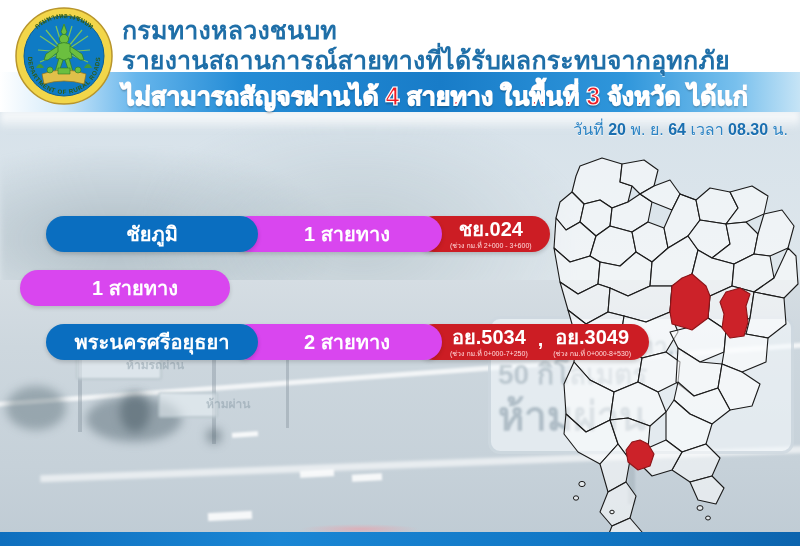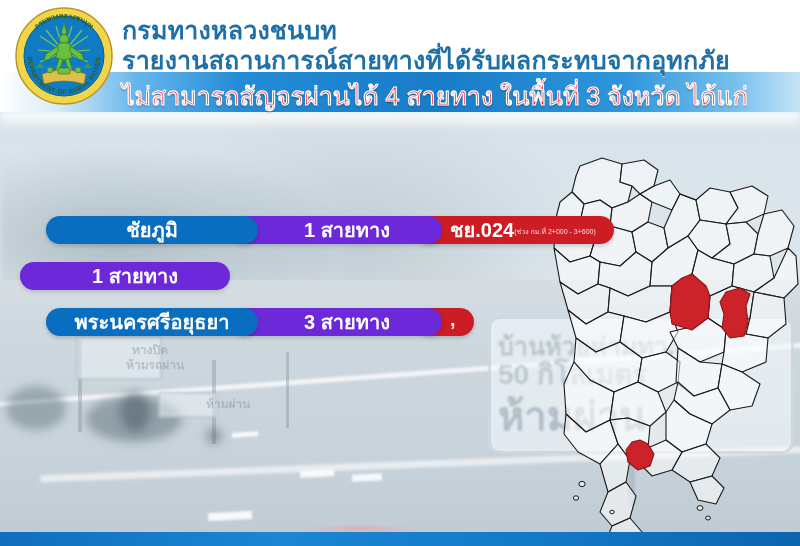--- a/index.html
+++ b/index.html
@@ -68,46 +68,46 @@
   .logo{position:absolute;left:14px;top:6px;width:100px;height:100px;z-index:8;}
   .logo svg{display:block;}
 
   .title1{position:absolute;left:122px;top:10px;z-index:8;
     font-size:25px;font-weight:bold;color:#1f6fa8;letter-spacing:.2px;
     text-shadow:0 1px 0 rgba(255,255,255,.6);}
   .title2{position:absolute;left:122px;top:40px;z-index:8;
     font-size:25px;font-weight:bold;color:#1f6fa8;letter-spacing:.2px;
     text-shadow:0 1px 0 rgba(255,255,255,.6);}
   .redline{position:absolute;left:122px;top:76px;z-index:9;
-    font-size:25px;font-weight:normal;color:#ee1c25;
+    font-size:25px;font-weight:bold;color:#ee1c25;
     -webkit-text-stroke:1.2px #ffffff;
     text-shadow:0 2px 2px rgba(0,0,0,.28);}
   .dateline{position:absolute;right:12px;top:117px;z-index:9;
     font-size:16px;color:#2d84c4;font-weight:normal;
     text-shadow:0 1px 1px rgba(255,255,255,.9);}
   .dateline b{font-weight:bold;color:#1a6fb0;}
 
   
   .rows{position:absolute;left:46px;top:216px;z-index:7;}
-  .row{position:relative;height:28px;margin-bottom:18px;display:flex;align-items:stretch;}
+  .row{position:relative;height:36px;margin-bottom:18px;display:flex;align-items:stretch;}
   .cell-name{position:relative;z-index:3;min-width:168px;padding:0 22px;
     display:flex;align-items:center;justify-content:center;
     background:#0a6ec0;border-radius:20px;
     color:#ffffff;font-size:20px;font-weight:bold;
     box-shadow:0 2px 4px rgba(0,0,0,.18);}
   .cell-count{position:relative;z-index:2;min-width:150px;margin-left:-26px;padding:0 20px 0 40px;
     display:flex;align-items:center;justify-content:center;
-    background:#6d28d9;border-radius:20px;
+    background:#d946ef;border-radius:20px;
     color:#ffffff;font-size:20px;font-weight:bold;
     box-shadow:0 2px 4px rgba(0,0,0,.15);}
   .cell-roads{position:relative;z-index:1;margin-left:-26px;padding:0 18px 0 34px;
     display:flex;align-items:center;justify-content:center;gap:10px;
     background:#cc1d24;border-radius:20px;
     box-shadow:0 2px 4px rgba(0,0,0,.18);}
-  .road{display:flex;flex-direction:row;align-items:center;justify-content:space-between;line-height:1;}
+  .road{display:flex;flex-direction:column;align-items:center;justify-content:space-between;line-height:1;}
   .road-code{color:#ffffff;font-size:20px;font-weight:bold;}
   .road-km{color:#ffd9da;font-size:7px;margin-top:3px;white-space:nowrap;}
   .road-sep{color:#ffffff;font-size:20px;font-weight:bold;align-self:center;margin-top:-6px;}
 
   
   .map{position:absolute;left:520px;top:152px;width:280px;height:394px;z-index:5;}
   .map svg{display:block;}
 
   
   .bottombar{position:absolute;left:0;bottom:0;width:800px;height:14px;z-index:7;
@@ -293,20 +293,29 @@
         <path d="M22 62 q4 -8 8 0 z"></path>
           <path d="M70 62 q4 -8 8 0 z"></path>
       </g>
     </svg>
   </div>
 
   <div class="title1">กรมทางหลวงชนบท</div>
   <div class="title2">รายงานสถานการณ์สายทางที่ได้รับผลกระทบจากอุทกภัย</div>
   <div class="redline">ไม่สามารถสัญจรผ่านได้ 4 สายทาง ในพื้นที่ 3 จังหวัด ได้แก่</div>
 
+  <div class="dateline">
+    <span>วันที่</span>
+    <b>20</b>
+    <span>พ. ย.</span>
+    <b>64</b>
+    <span>เวลา</span>
+    <b>08.30</b>
+    <span>น.</span>
+  </div>
 
   <div class="rows">
 
     <div class="row">
       <div class="cell-name">
         <span>ชัยภูมิ</span>
       </div>
       <div class="cell-count">
         <span>1 สายทาง</span>
       </div>
@@ -322,24 +331,32 @@
       <div class="cell-count">
         <span>1 สายทาง</span>
       </div>
     </div>
 
     <div class="row">
       <div class="cell-name">
         <span>พระนครศรีอยุธยา</span>
       </div>
       <div class="cell-count">
-        <span>3 สายทาง</span>
+        <span>2 สายทาง</span>
       </div>
       <div class="cell-roads">
+        <div class="road">
+          <span class="road-code">อย.5034</span>
+          <span class="road-km">(ช่วง กม.ที่ 0+000-7+250)</span>
+        </div>
         <span class="road-sep">,</span>
+        <div class="road">
+          <span class="road-code">อย.3049</span>
+          <span class="road-km">(ช่วง กม.ที่ 0+000-8+530)</span>
+        </div>
       </div>
     </div>
 
   </div>
 
   <div class="bottombar-glow"></div>
   <div class="bottombar"></div>
 
 </div>
 

